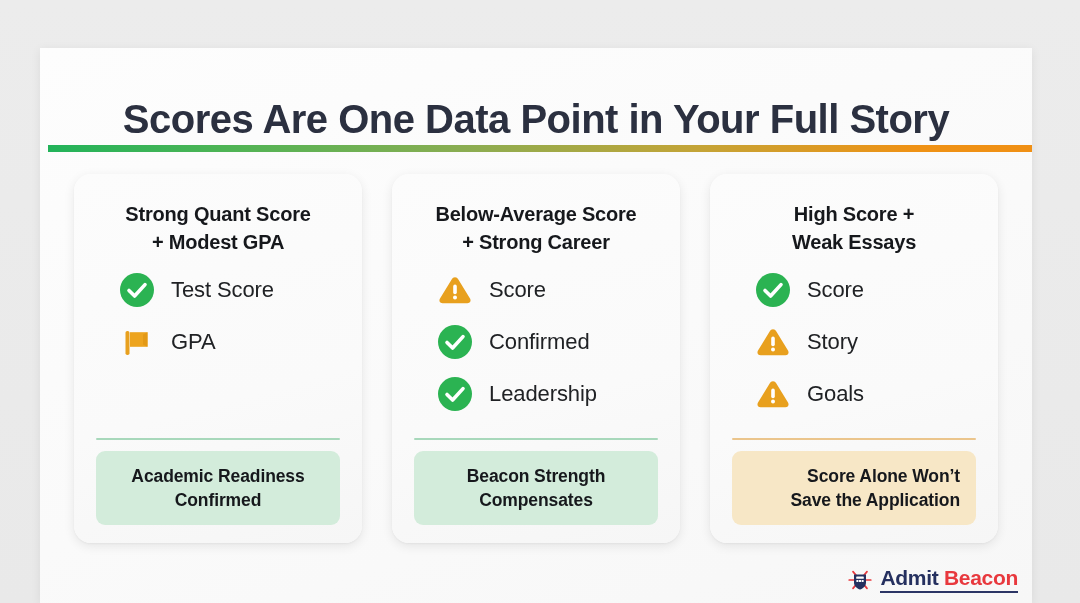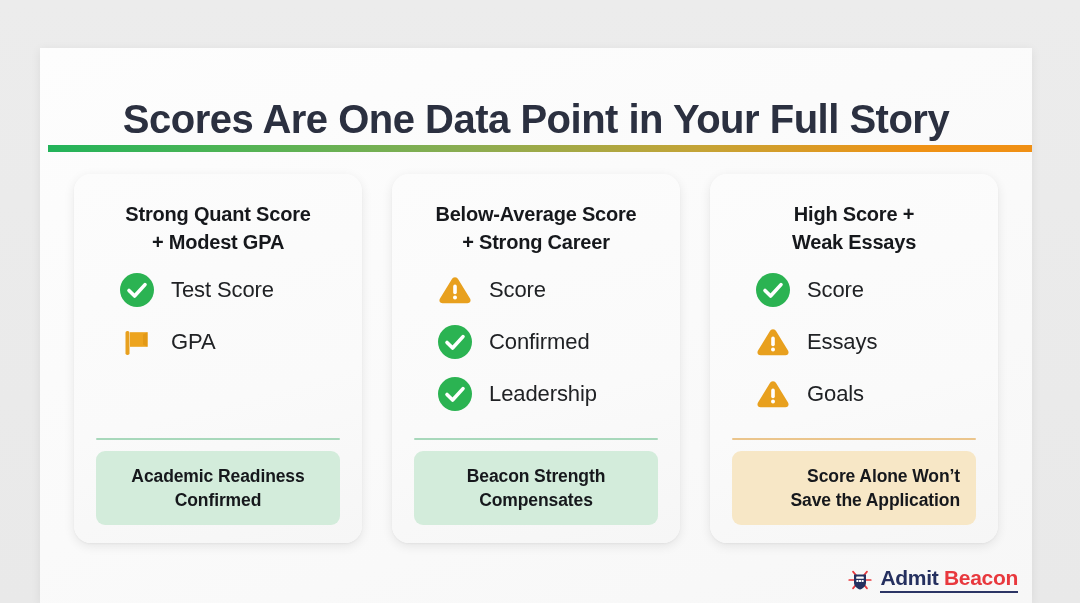--- a/index.html
+++ b/index.html
@@ -258,21 +258,21 @@
             <span class="item-label">Score</span>
           </div>
           <div class="item">
             <span class="icon">
               <svg width="38" height="38" viewBox="0 0 38 38">
                 <path d="M19 6.2 c1.5 0 2.5 .8 3.2 2.0 L34.0 27.6 c1.3 2.3 .2 4.6 -2.6 4.6 H6.6 c-2.8 0 -3.9 -2.3 -2.6 -4.6 L15.8 8.2 C16.5 7.0 17.5 6.2 19 6.2 z" fill="#e8a01e"></path>
                 <rect x="17.2" y="13.6" width="3.6" height="9.6" rx="1.8" fill="#ffffff"></rect>
                 <circle cx="19" cy="26.6" r="2.0" fill="#ffffff"></circle>
               </svg>
             </span>
-            <span class="item-label">Essays</span>
+            <span class="item-label">Story</span>
           </div>
           <div class="item">
             <span class="icon">
               <svg width="38" height="38" viewBox="0 0 38 38">
                 <path d="M19 6.2 c1.5 0 2.5 .8 3.2 2.0 L34.0 27.6 c1.3 2.3 .2 4.6 -2.6 4.6 H6.6 c-2.8 0 -3.9 -2.3 -2.6 -4.6 L15.8 8.2 C16.5 7.0 17.5 6.2 19 6.2 z" fill="#e8a01e"></path>
                 <rect x="17.2" y="13.6" width="3.6" height="9.6" rx="1.8" fill="#ffffff"></rect>
                 <circle cx="19" cy="26.6" r="2.0" fill="#ffffff"></circle>
               </svg>
             </span>
             <span class="item-label">Goals</span>

